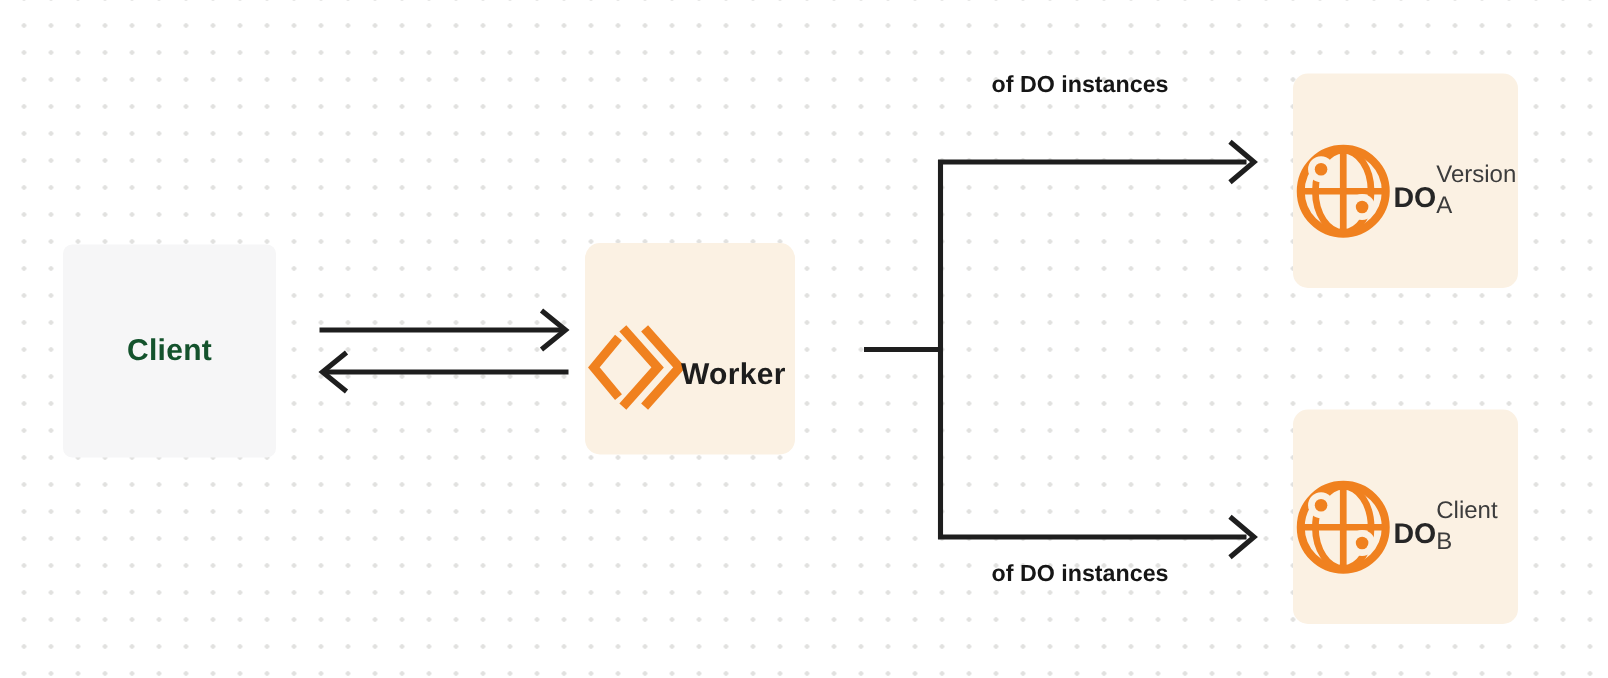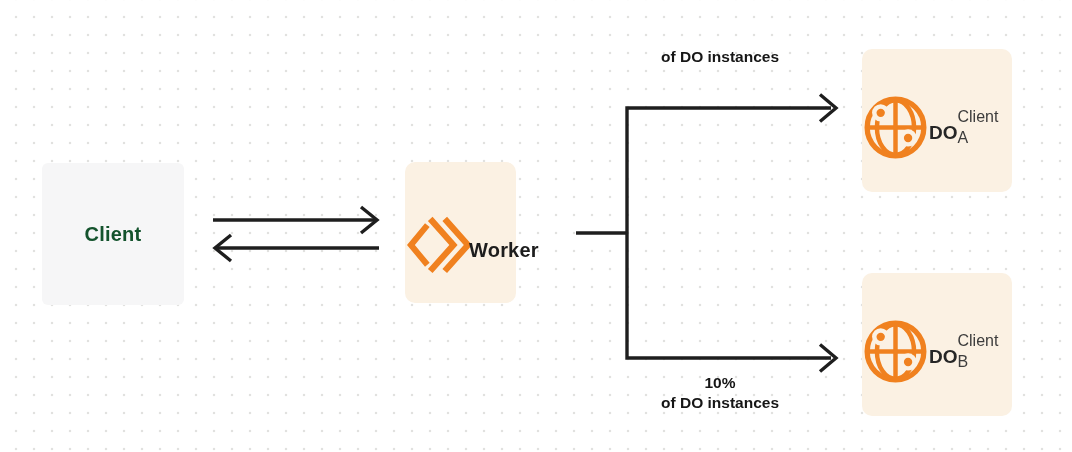--- a/index.html
+++ b/index.html
@@ -21,23 +21,23 @@
   .node{
     position:absolute;display:flex;flex-direction:row;
     align-items:center;justify-content:center;box-sizing:border-box;
   }
   .client-box{
     left:42px;top:163px;width:142px;height:142px;
     background:var(--card-gray,#F6F6F7);border-radius:6px;
   }
   .client-box .node-label{font-size:20px;font-weight:700;color:#14532d;letter-spacing:.2px;}
   .worker-box{
-    left:405px;top:162px;width:111px;height:141px;
+    left:390px;top:162px;width:140px;height:141px;
     background:var(--card-cream,#FBF1E3);border-radius:10px;
-    justify-content:space-between;padding-top:23px;
+    justify-content:flex-start;padding-top:23px;
   }
   .worker-box .node-label{font-size:20px;font-weight:700;color:#1D1D1D;margin-top:13px;letter-spacing:.2px;}
   .do-box{
     width:150px;height:143px;left:862px;
     background:var(--card-cream,#FBF1E3);border-radius:10px;
     justify-content:flex-start;padding-top:13px;
   }
   .do-box-a{top:49px;}
   .do-box-b{top:273px;}
   .do-title{font-size:19px;font-weight:700;color:#262626;margin-top:11px;line-height:23px;}
@@ -99,21 +99,21 @@
       <circle class="stroke" stroke-width="3.8" cx="24" cy="24" r="20.3"></circle>
       <line class="stroke" stroke-width="3.2" x1="4.6" y1="24" x2="43.4" y2="24"></line>
       <line class="stroke" stroke-width="3.2" x1="24" y1="4.6" x2="24" y2="43.4"></line>
       <ellipse class="stroke" stroke-width="3.2" cx="24" cy="24" rx="13.3" ry="19.6"></ellipse>
       <circle class="dot-mask" cx="13.4" cy="13.5" r="6.2"></circle>
       <circle class="dot" cx="13.4" cy="13.5" r="3"></circle>
       <circle class="dot-mask" cx="33" cy="31.5" r="6.2"></circle>
       <circle class="dot" cx="33" cy="31.5" r="3"></circle>
     </svg>
     <div class="do-title">DO</div>
-    <div class="do-subtitle">Client A</div>
+    <div class="do-subtitle">Version A</div>
   </div>
 
   <div class="node do-box do-box-b">
     <svg class="icon-svg" width="67" height="67" viewBox="0 0 48 48">
       <circle class="stroke" stroke-width="3.8" cx="24" cy="24" r="20.3"></circle>
       <line class="stroke" stroke-width="3.2" x1="4.6" y1="24" x2="43.4" y2="24"></line>
       <line class="stroke" stroke-width="3.2" x1="24" y1="4.6" x2="24" y2="43.4"></line>
       <ellipse class="stroke" stroke-width="3.2" cx="24" cy="24" rx="13.3" ry="19.6"></ellipse>
       <circle class="dot-mask" cx="13.4" cy="13.5" r="6.2"></circle>
       <circle class="dot" cx="13.4" cy="13.5" r="3"></circle>
@@ -121,17 +121,16 @@
       <circle class="dot" cx="33" cy="31.5" r="3"></circle>
     </svg>
     <div class="do-title">DO</div>
     <div class="do-subtitle">Client B</div>
   </div>
 
   <div class="route-label route-label-top">
     <div>of DO instances</div>
   </div>
   <div class="route-label route-label-bottom">
-    <div>10%</div>
     <div>of DO instances</div>
   </div>
 
 </div>
 
 </body></html>

